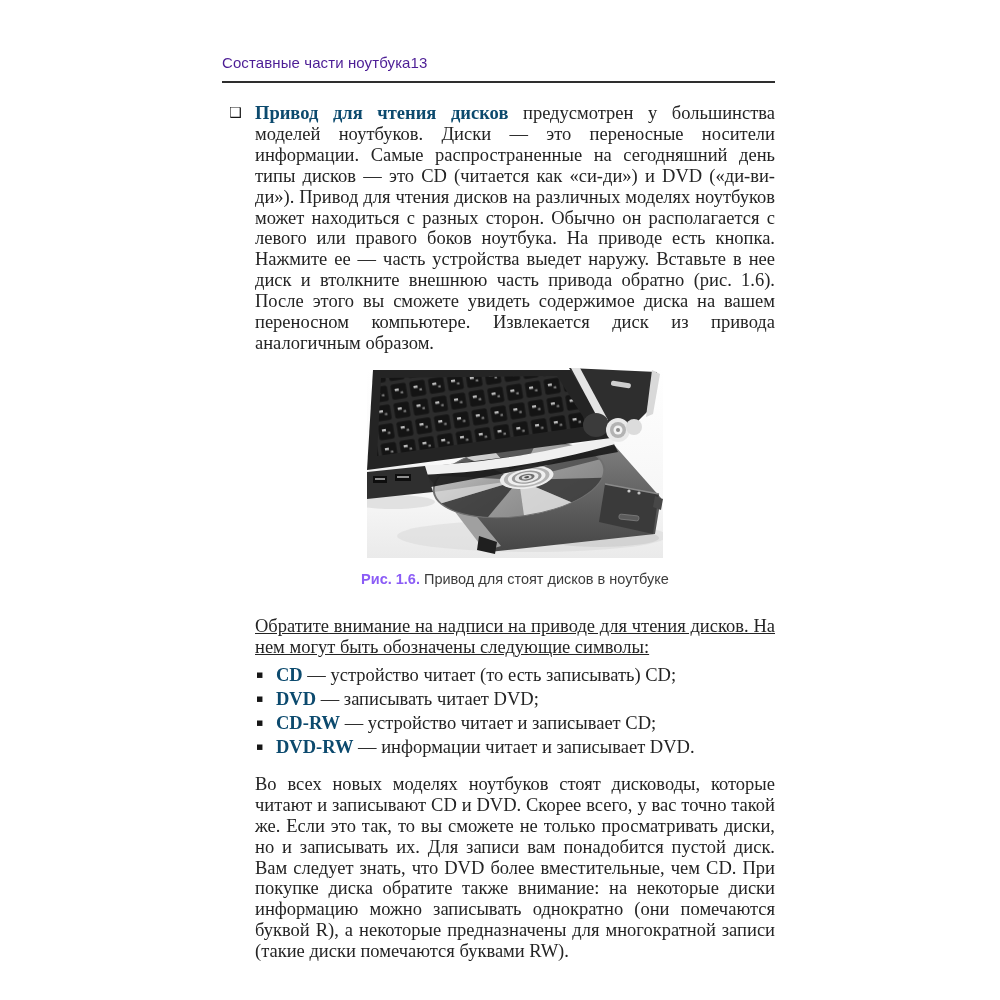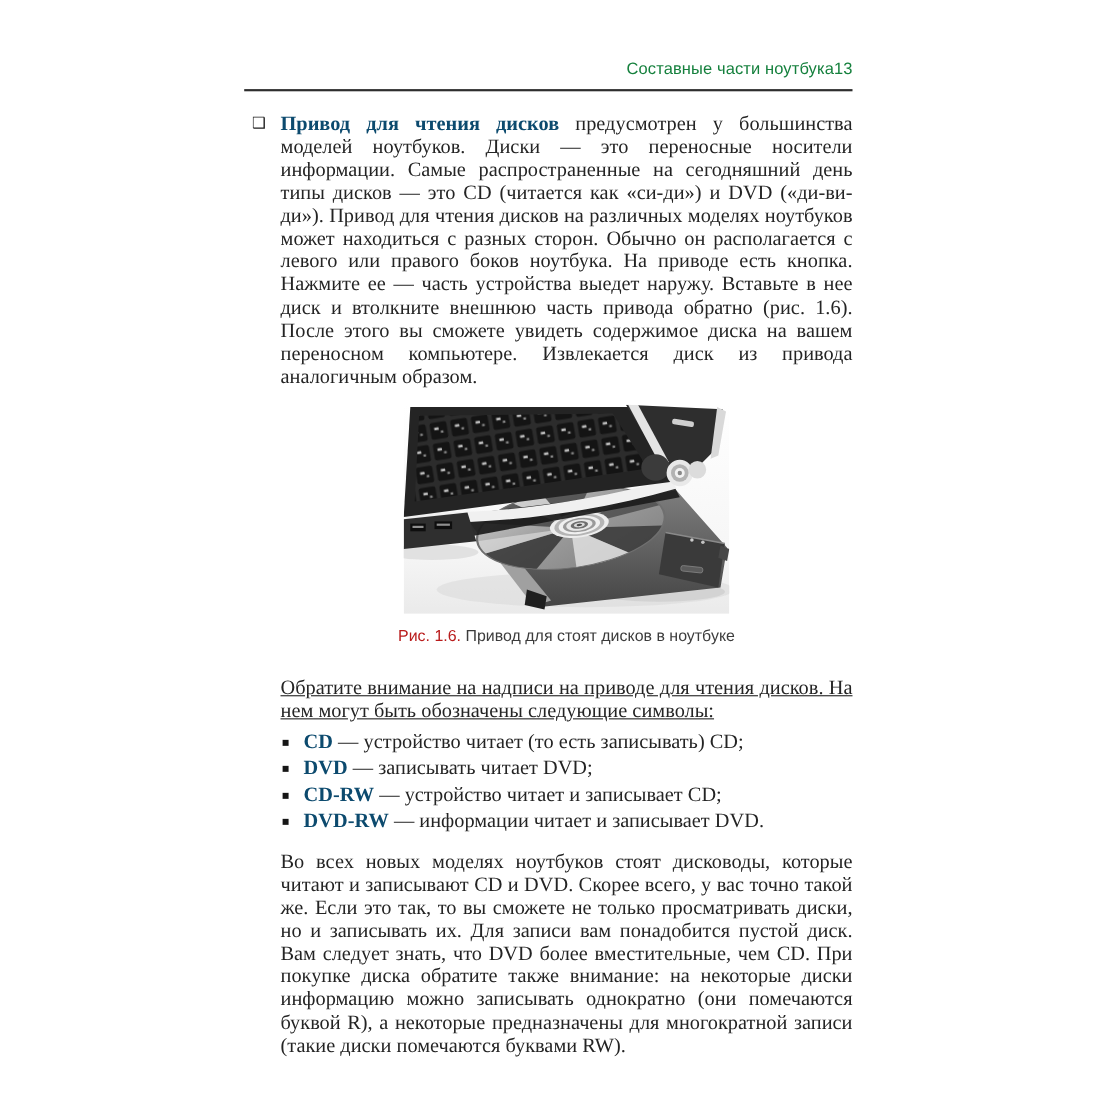--- a/index.html
+++ b/index.html
@@ -4,44 +4,44 @@
 <style>
   html,body { margin:0; padding:0; background:#ffffff; }
   .sheet {
     position:relative; width:1000px; height:1000px; background:#ffffff;
     overflow:hidden; box-sizing:border-box;
     padding:54px 225px 0 222px;
     font-family:"Liberation Serif","DejaVu Serif",serif;
     color:#242424;
   }
   .page-header {
-    display:flex; justify-content:flex-end; align-items:flex-end;
+    display:flex; justify-content:flex-start; align-items:flex-end;
     font-family:"Liberation Sans","DejaVu Sans",sans-serif;
-    font-size:15px; color:#15803d; letter-spacing:0.1px;
+    font-size:15px; color:#4c1d95; letter-spacing:0.1px;
     padding-bottom:10px; border-bottom:2.5px solid #2e2e2e;
   }
   .content { margin-left:33px; }
   .body-text {
     margin:0; font-size:18.5px; line-height:20.9px;
     text-align:justify; color:#242424;
   }
   .body-text b, .li-term { font-weight:bold; color:#0c4a6e; }
   .intro-item { position:relative; margin-top:20px; }
   .intro-bullet {
     position:absolute; left:-26px; top:1px; font-size:14px; color:#161616;
     font-family:"DejaVu Sans",sans-serif;
   }
   figure { margin:14px 0 0 0; text-align:center; }
   figure svg { display:block; margin:0 auto; }
   figcaption {
     margin-top:13px;
     font-family:"Liberation Sans","DejaVu Sans",sans-serif;
     font-size:14.5px; color:#3c3c3c;
   }
-  figcaption b { color:#b91c1c; font-weight:normal; }
+  figcaption b { color:#8b5cf6; font-weight:bold; }
   .note-paragraph { margin-top:29px;text-decoration:underline; }
   ul.symbols { list-style:none; margin:7px 0 0 0; padding:0; }
   ul.symbols li {
     position:relative; padding-left:21px; margin:0 0 3.2px 0;
     font-size:18.5px; line-height:20.9px; color:#242424;
   }
   ul.symbols .li-bullet {
     position:absolute; left:1px; top:0px; font-size:11px; color:#161616;
     font-family:"DejaVu Sans",sans-serif;
   }

